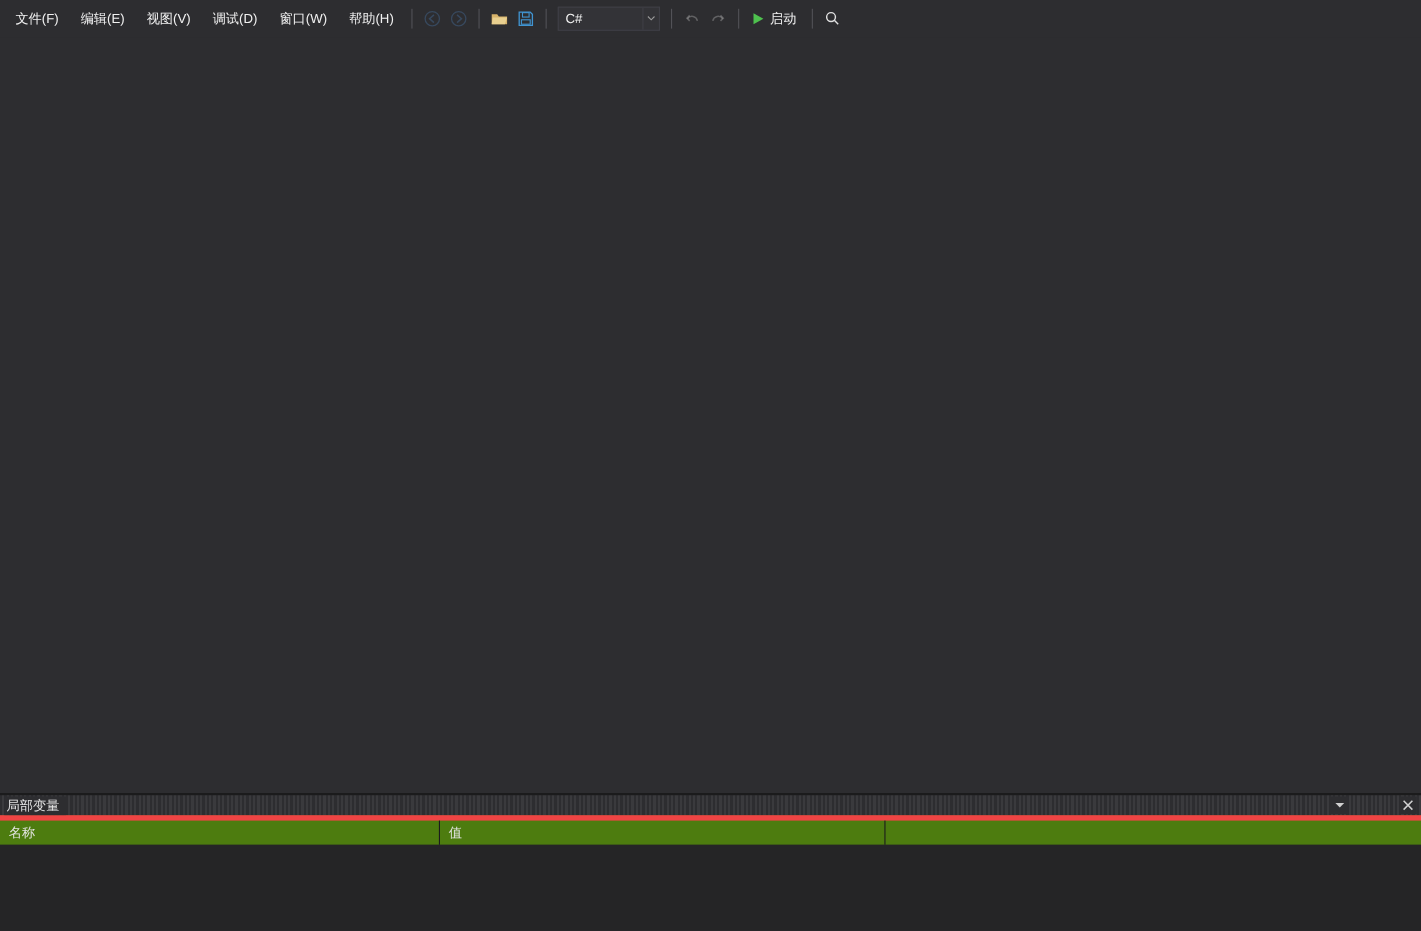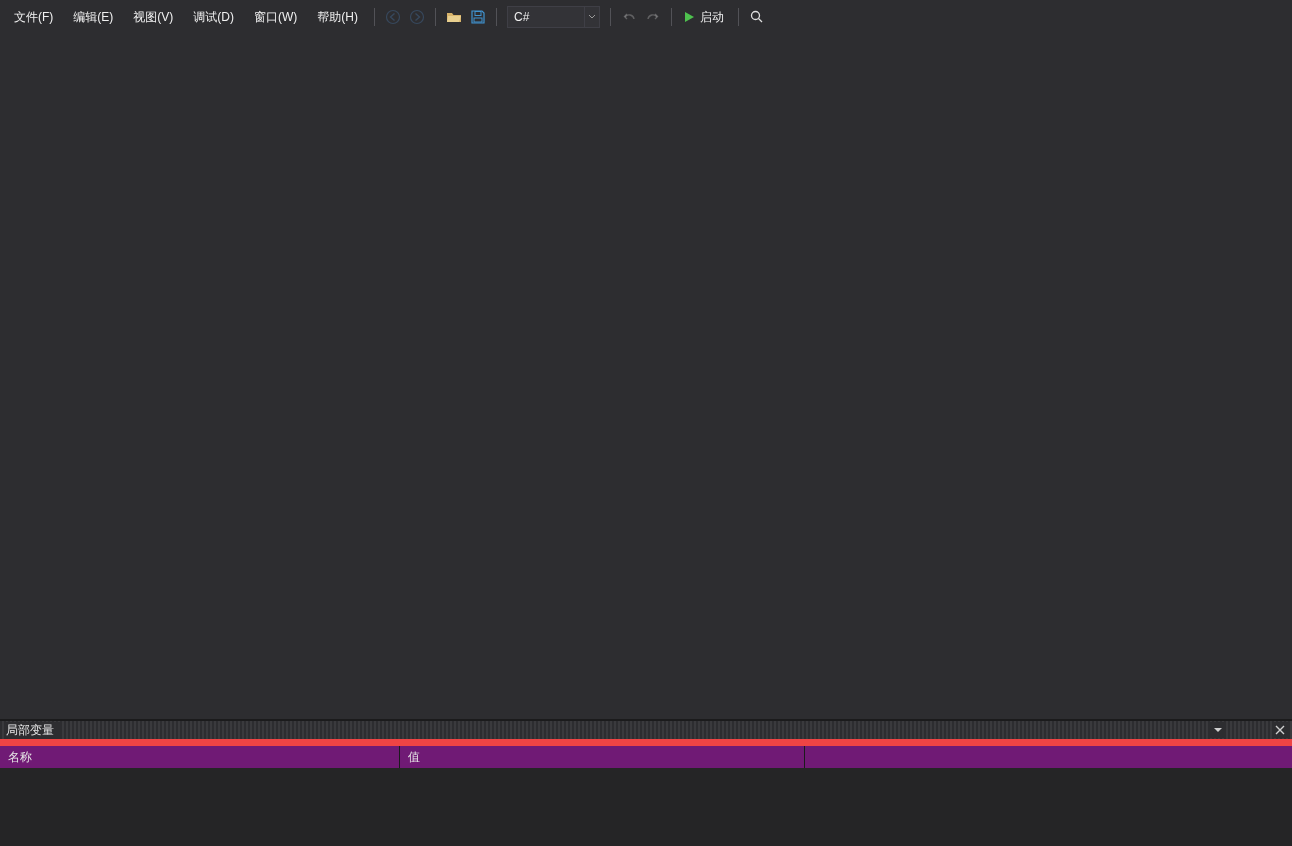--- a/index.html
+++ b/index.html
@@ -80,22 +80,22 @@
   }
   .panel-title-text{
     background:#2d2d30;padding:0 6px 0 2px;font-size:12px;color:#e6e6e6;
   }
   .panel-title-spacer{flex:1;}
   .panel-title-btn{
     width:16px;height:16px;display:flex;align-items:center;justify-content:center;
     background:#2d2d30;margin-left:2px;cursor:default;
   }
   .panel-cols{
-    height:22px;display:flex;background:#701a75;
-    border-top:7px solid #ef4444;
+    height:22px;display:flex;background:#4d7c0f;
+    border-top:5px solid #ef4444;
   }
   .col-head{
     display:flex;align-items:center;
     padding:0 8px;color:#e6e6e6;font-size:12px;
     border-right:1px solid #1b1b1c;
     box-sizing:border-box;
     cursor:default;
   }
   .col-name{width:400px;}
   .col-value{width:405px;}

